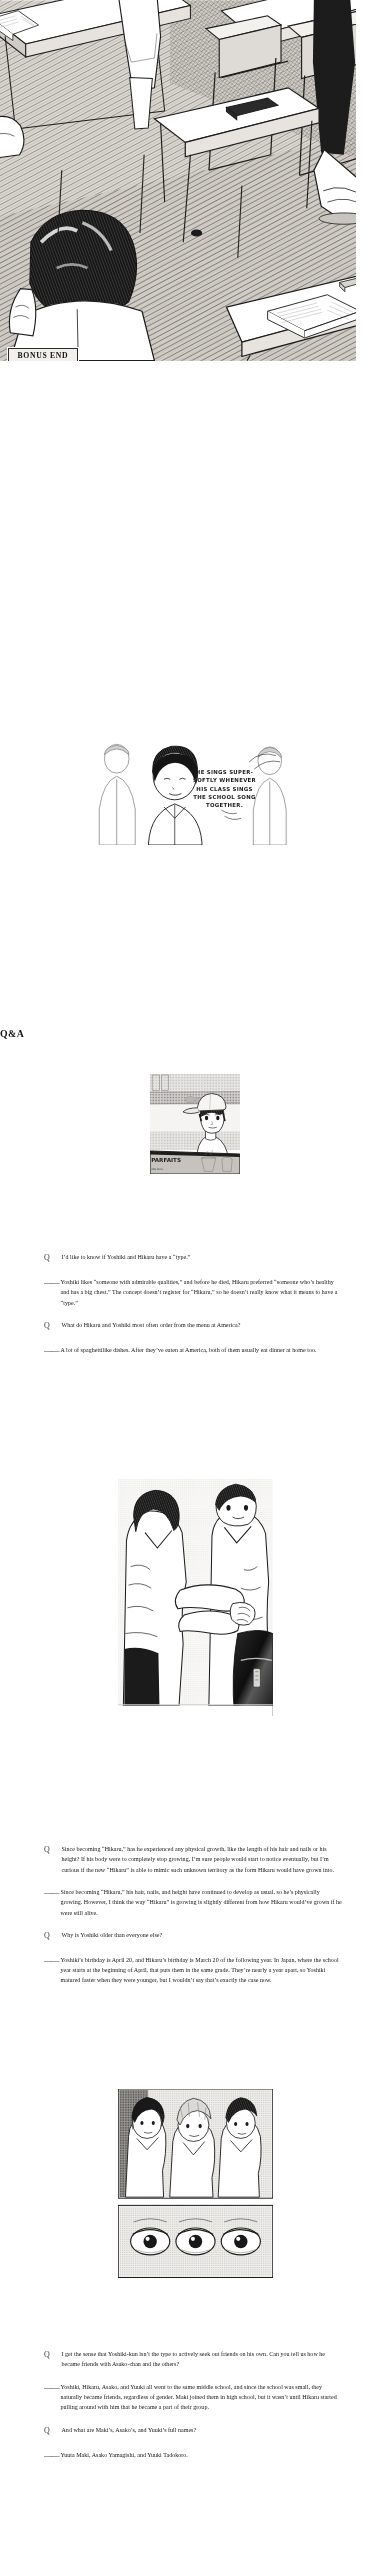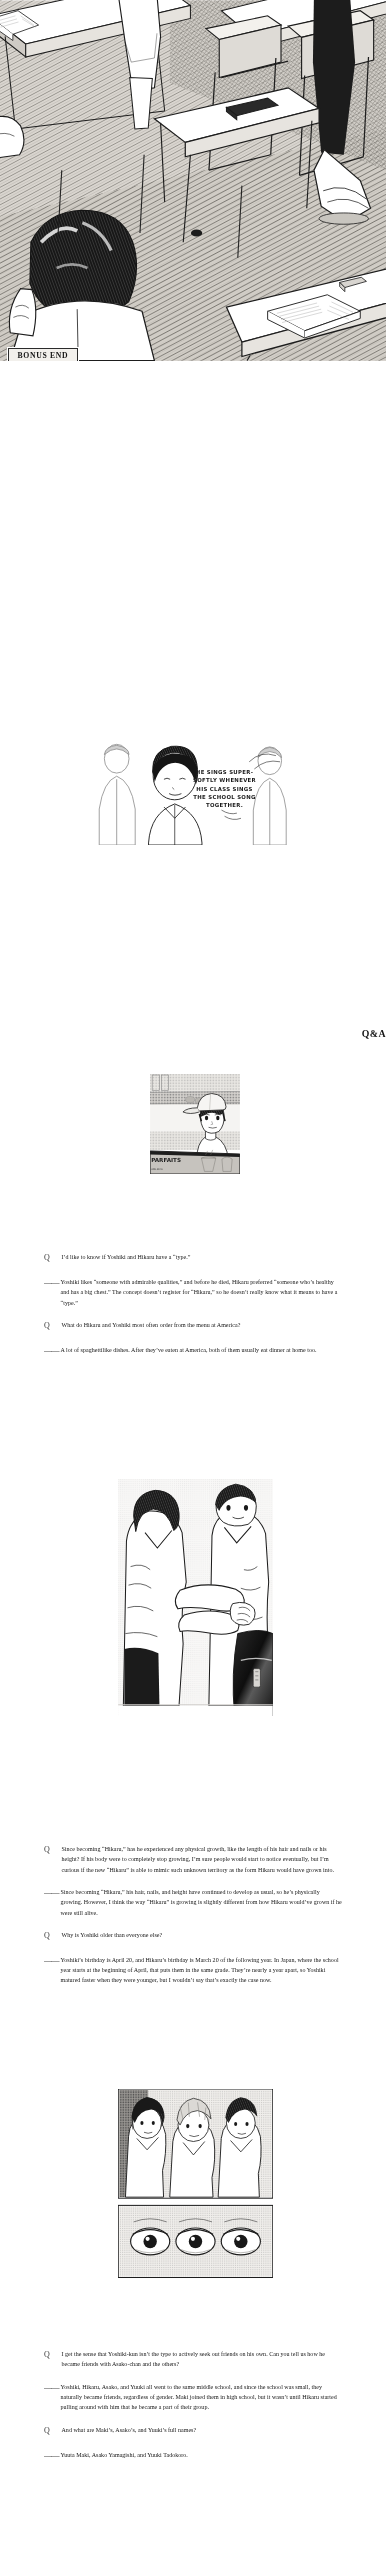--- a/index.html
+++ b/index.html
@@ -7,21 +7,21 @@
     width:386px;
     font-family:"Liberation Serif", serif;
     color:#1a1a1a;
     -webkit-font-smoothing:antialiased;
   }
   .page{position:relative;width:386px;height:2576px;background:#fff;overflow:hidden;}
 
   
   .panel{position:absolute;overflow:hidden;background:#fff;}
 
-  .classroom{left:0;top:0;width:386px;height:361px;}
+  .classroom{left:0;top:0;width:356px;height:361px;}
   .bubble-panel{left:95px;top:732px;width:198px;height:113px;}
   .parfait-panel{left:150px;top:1074px;width:90px;height:100px;}
   .hug-panel{left:118px;top:1479px;width:155px;height:237px;}
   .trio-panel{left:118px;top:2089px;width:155px;height:206px;}
 
   
   .bonus-end{
     position:absolute;
     left:8.2px;top:348px;
     padding:2.1px 8.2px 2.1px 8.2px;
@@ -34,21 +34,21 @@
     font-weight:bold;
     font-size:7.7px;
     letter-spacing:0.7px;
     color:#141414;
     white-space:nowrap;
   }
 
   
   .qa-heading{
     position:absolute;left:0;top:1028px;width:386px;
-    text-align:right;
+    text-align:left;
     font-family:"Liberation Serif", serif;
     font-weight:bold;
     font-size:9.8px;
     letter-spacing:0.5px;
     color:#151515;
   }
 
   
   .qa-block{position:absolute;width:298px;left:44px;}
   .qa-item{display:flex;align-items:flex-start;margin-bottom:12px;}

